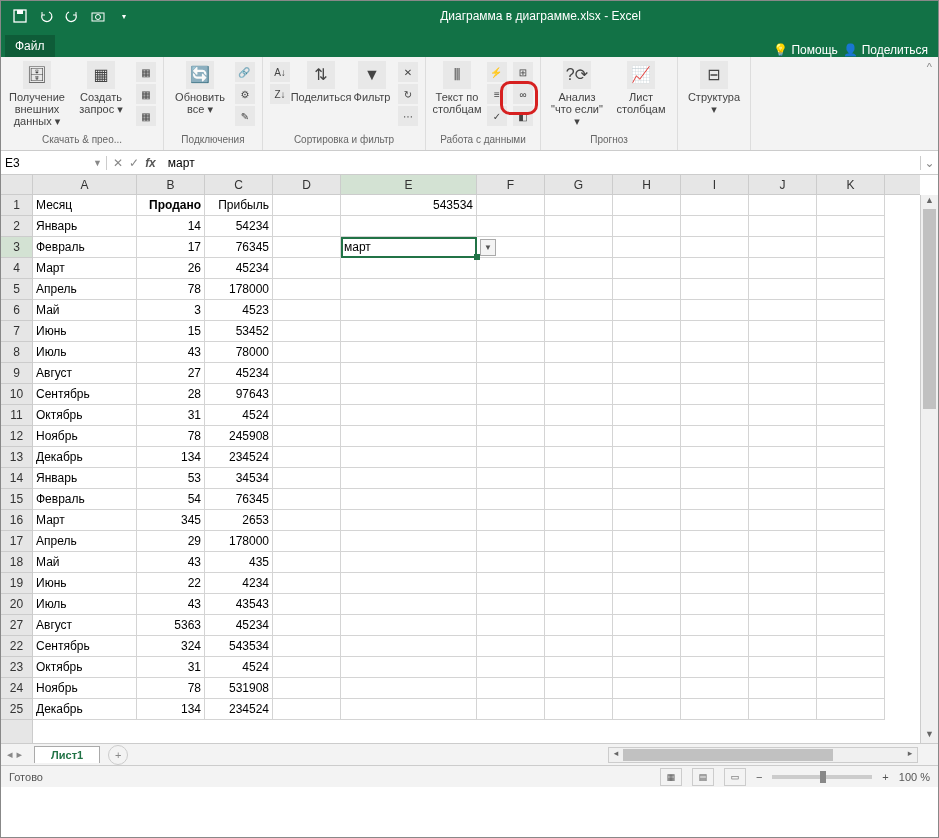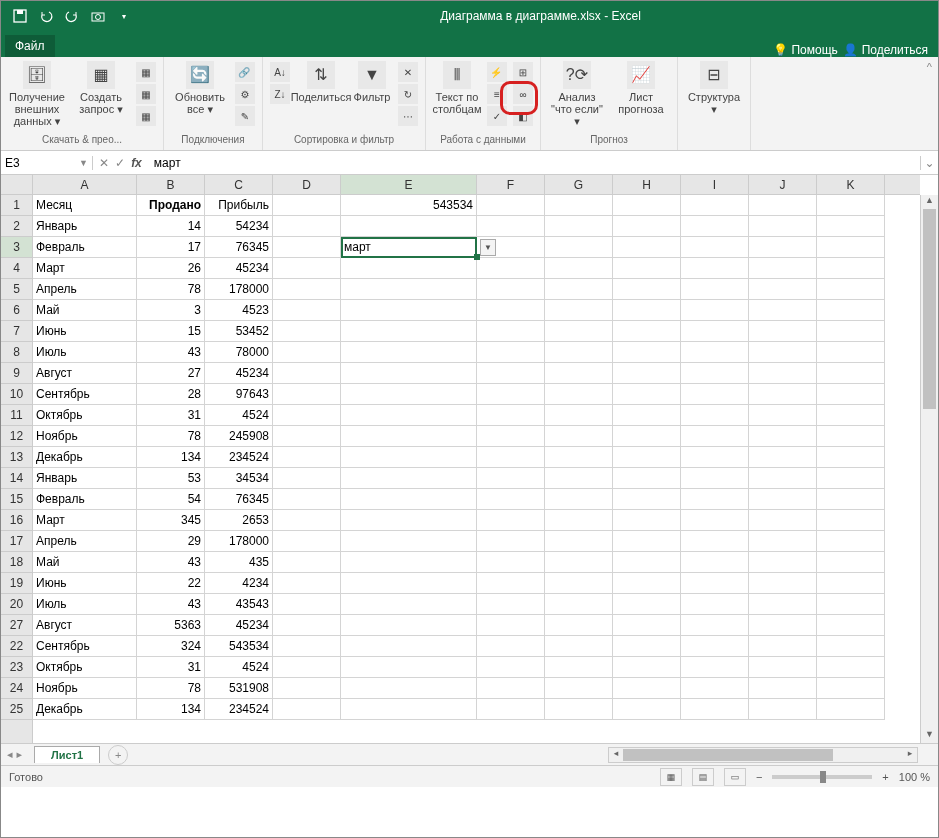--- a/index.html
+++ b/index.html
@@ -28,21 +28,21 @@
 .rgroup .grow { display: flex; align-items: flex-start; gap: 4px; height: 70px; }
 .rgroup .glabel { text-align: center; font-size: 10px; color: #666; height: 14px; white-space: nowrap; overflow: hidden; }
 .rbtn-big { display: flex; flex-direction: column; align-items: center; width: 60px; cursor: pointer; text-align: center; line-height: 1.1; }
 .rbtn-big .ricon { width: 28px; height: 28px; background: #e8e8e8; margin-bottom: 2px; display: flex; align-items: center; justify-content: center; font-size: 16px; }
 .rbtn-sm { width: 20px; height: 20px; background: #e8e8e8; margin: 1px; cursor: pointer; display:flex;align-items:center;justify-content:center;font-size:10px; }
 .rcol { display: flex; flex-direction: column; }
 .highlight-oval { position: absolute; border: 3px solid #d62020; border-radius: 10px; width: 38px; height: 34px; top: 24px; right: 2px; pointer-events: none; }
 
 
 .fbar { height: 24px; border-bottom: 1px solid #ccc; display: flex; align-items: center; font-size: 12px; background: #fff; }
-.namebox { width: 92px; border-right: 1px solid #ccc; padding: 0 4px; display: flex; align-items: center; justify-content: space-between; gap: 18px; }
+.namebox { width: 106px; border-right: 1px solid #ccc; padding: 0 4px; display: flex; align-items: center; justify-content: space-between; gap: 18px; }
 .namebox .dd { color: #888; font-size: 9px; }
 .fbtns { display: flex; padding: 0 6px; gap: 6px; color: #888; }
 .fx { font-style: italic; font-weight: bold; color: #555; }
 .finput { flex: 1; padding: 0 6px; }
 .fexpand { width: 18px; text-align: center; color: #888; border-left: 1px solid #ccc; }
 
 
 .gridwrap { position: relative; height: 568px; display: flex; }
 .corner { width: 32px; height: 20px; background: #e6e6e6; border-right: 1px solid #ccc; border-bottom: 1px solid #ccc; position: absolute; top: 0; left: 0; }
 .colheads { position: absolute; top: 0; left: 32px; right: 18px; height: 20px; display: flex; background: #e6e6e6; border-bottom: 1px solid #ccc; }
@@ -206,21 +206,21 @@
     <div class="highlight-oval"></div>
   </div>
   <div class="rgroup">
     <div class="grow">
       <div class="rbtn-big">
           <div class="ricon">?⟳</div>
           <span>Анализ "что если" ▾</span>
         </div>
       <div class="rbtn-big">
           <div class="ricon">📈</div>
-          <span>Лист прогноза</span>
+          <span>Лист столбцам</span>
         </div>
     </div>
     <div class="glabel">Прогноз</div>
   </div>
   <div class="rgroup">
     <div class="grow">
       <div class="rbtn-big">
           <div class="ricon">⊟</div>
           <span>Структура ▾</span>
         </div>

